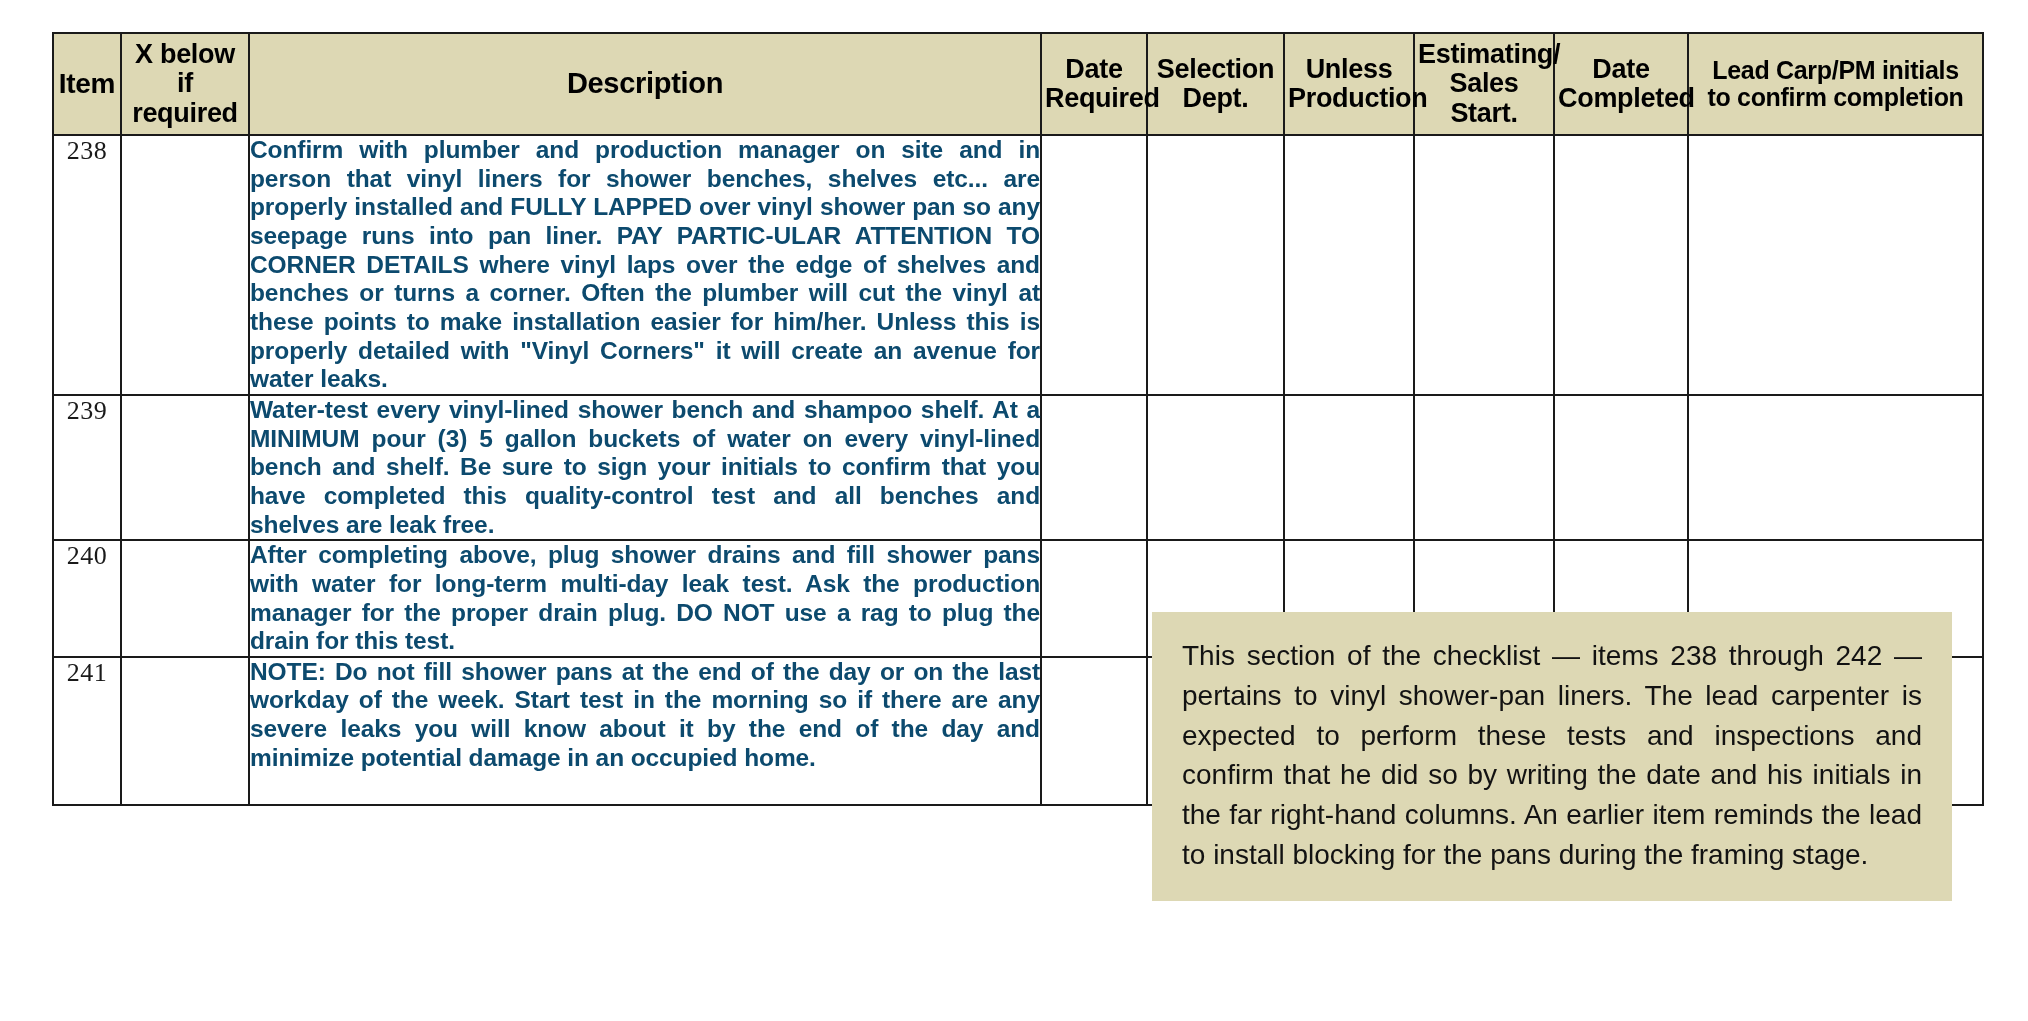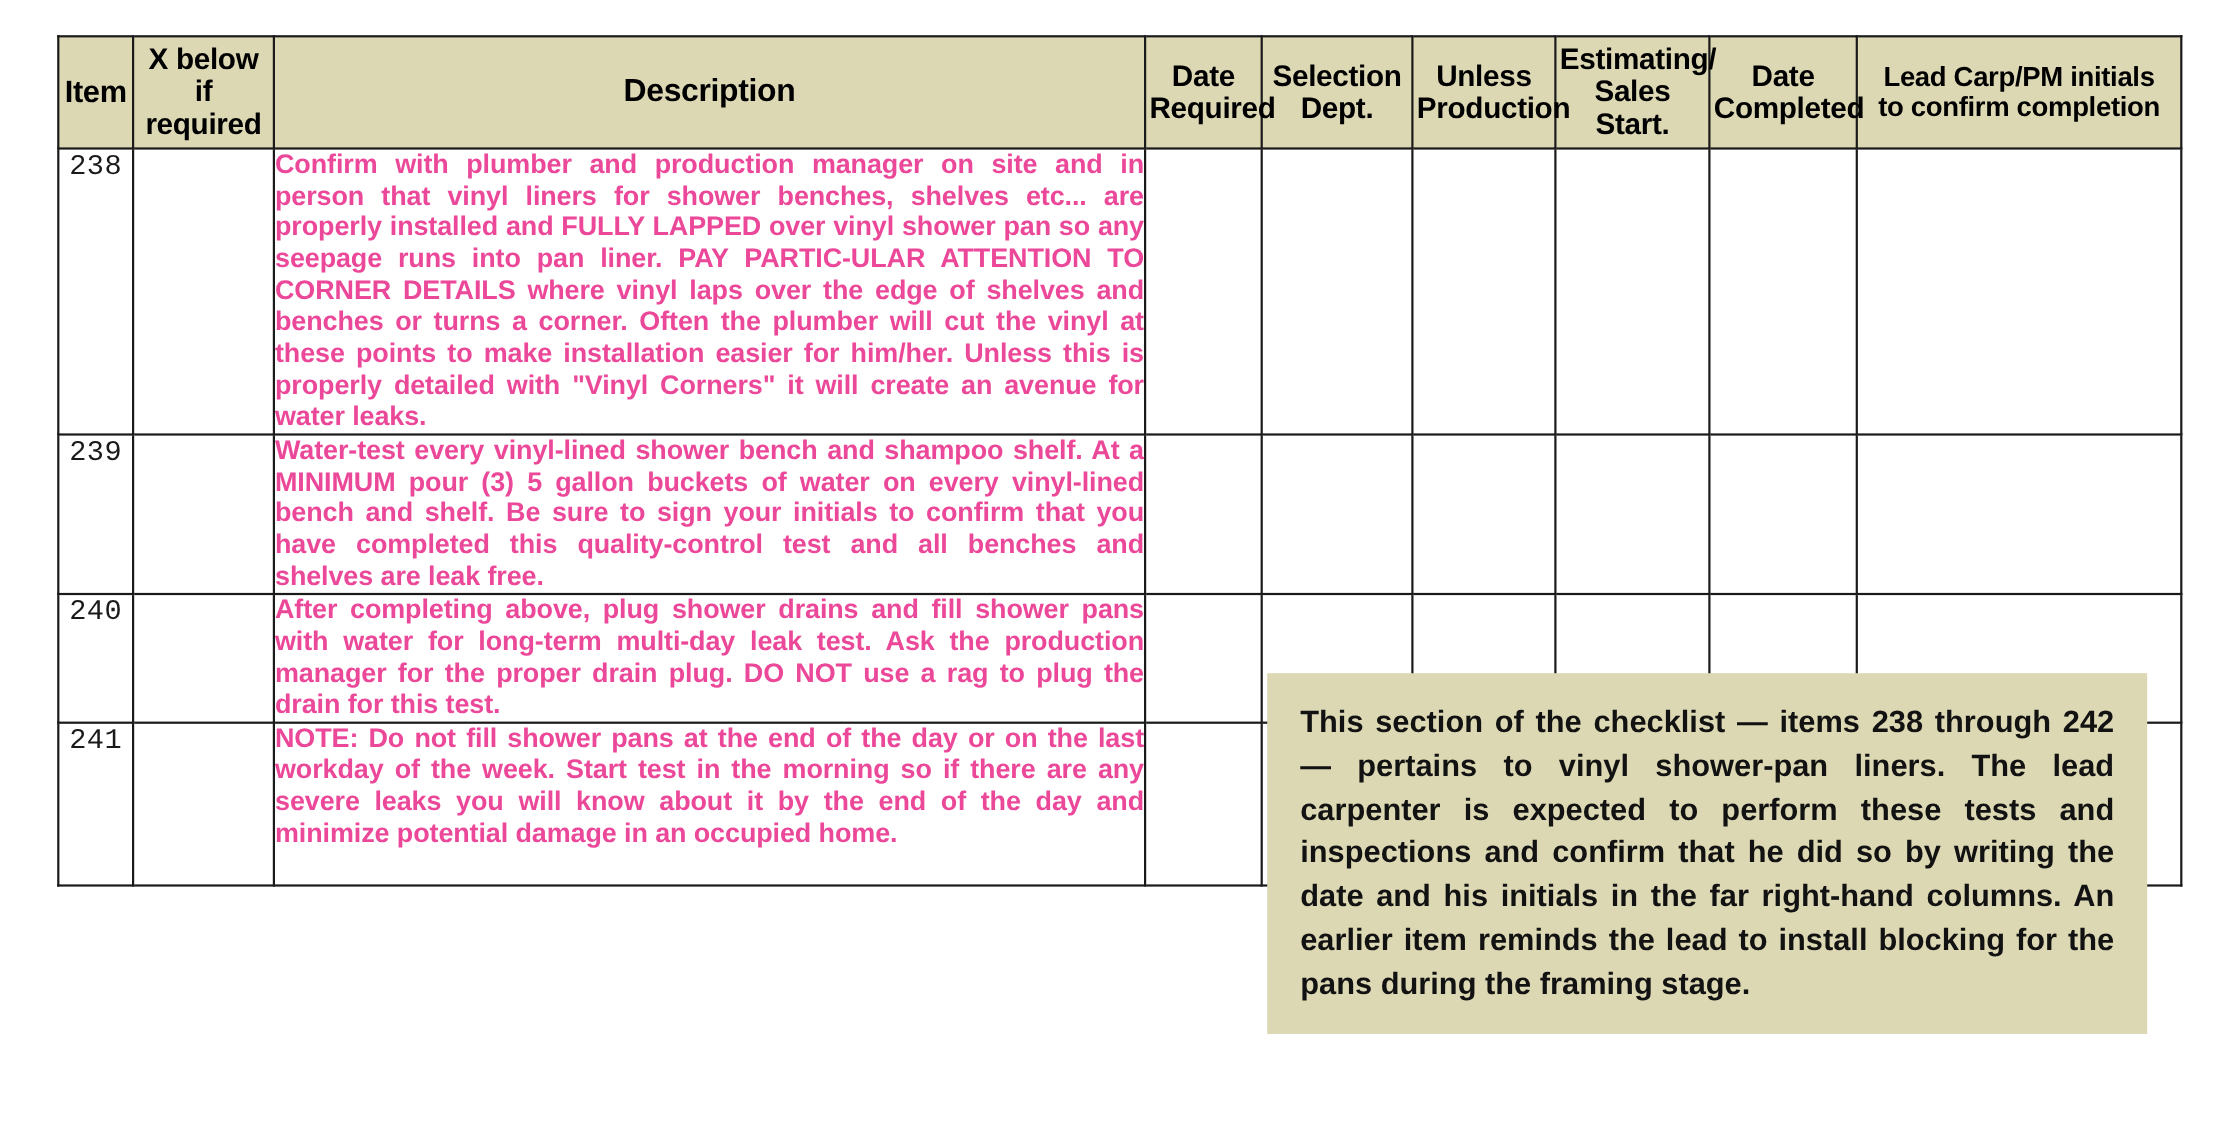--- a/index.html
+++ b/index.html
@@ -70,28 +70,28 @@
   col.c-client{ width: 130px; }
   col.c-est   { width: 140px; }
   col.c-datecomp { width: 134px; }
   col.c-lead  { width: 295px; }
 
   
   .num-cell {
     text-align: center;
     font-size: 26px;
     color: #1a1a1a;
-    font-family: Liberation Mono, monospace;
+    font-family: Liberation Serif, serif;
     font-stretch: condensed;
     padding-top: 16px;
     letter-spacing: 0.5px;
   }
   .desc-cell {
     padding: 16px 22px 18px 22px;
-    color: #ec4899;
+    color: #0c4a6e;
     font-weight: bold;
     font-size: 24.5px;
     line-height: 1.17;
     font-family: "Liberation Sans Narrow", "Liberation Sans", sans-serif;
     font-stretch: condensed;
     letter-spacing: -0.1px;
     text-align: justify;
     text-justify: inter-word;
     margin-top: 35px;
   }
@@ -114,21 +114,21 @@
     box-sizing: border-box;
     background: #ddd8b4;
     color: #121212;
     font-family: "Liberation Sans", sans-serif;
     font-size: 28px;
     line-height: 1.42;
     text-align: justify;
     text-justify: inter-word;
     z-index: 20;
   }
-  #callout p { margin: 0; font-weight: bold; }
+  #callout p { margin: 0; }
 </style>
 </head>
 <body>
 
 <div id="page">
 
   <table class="checklist">
     <colgroup>
       <col class="c-item">
       <col class="c-x">

